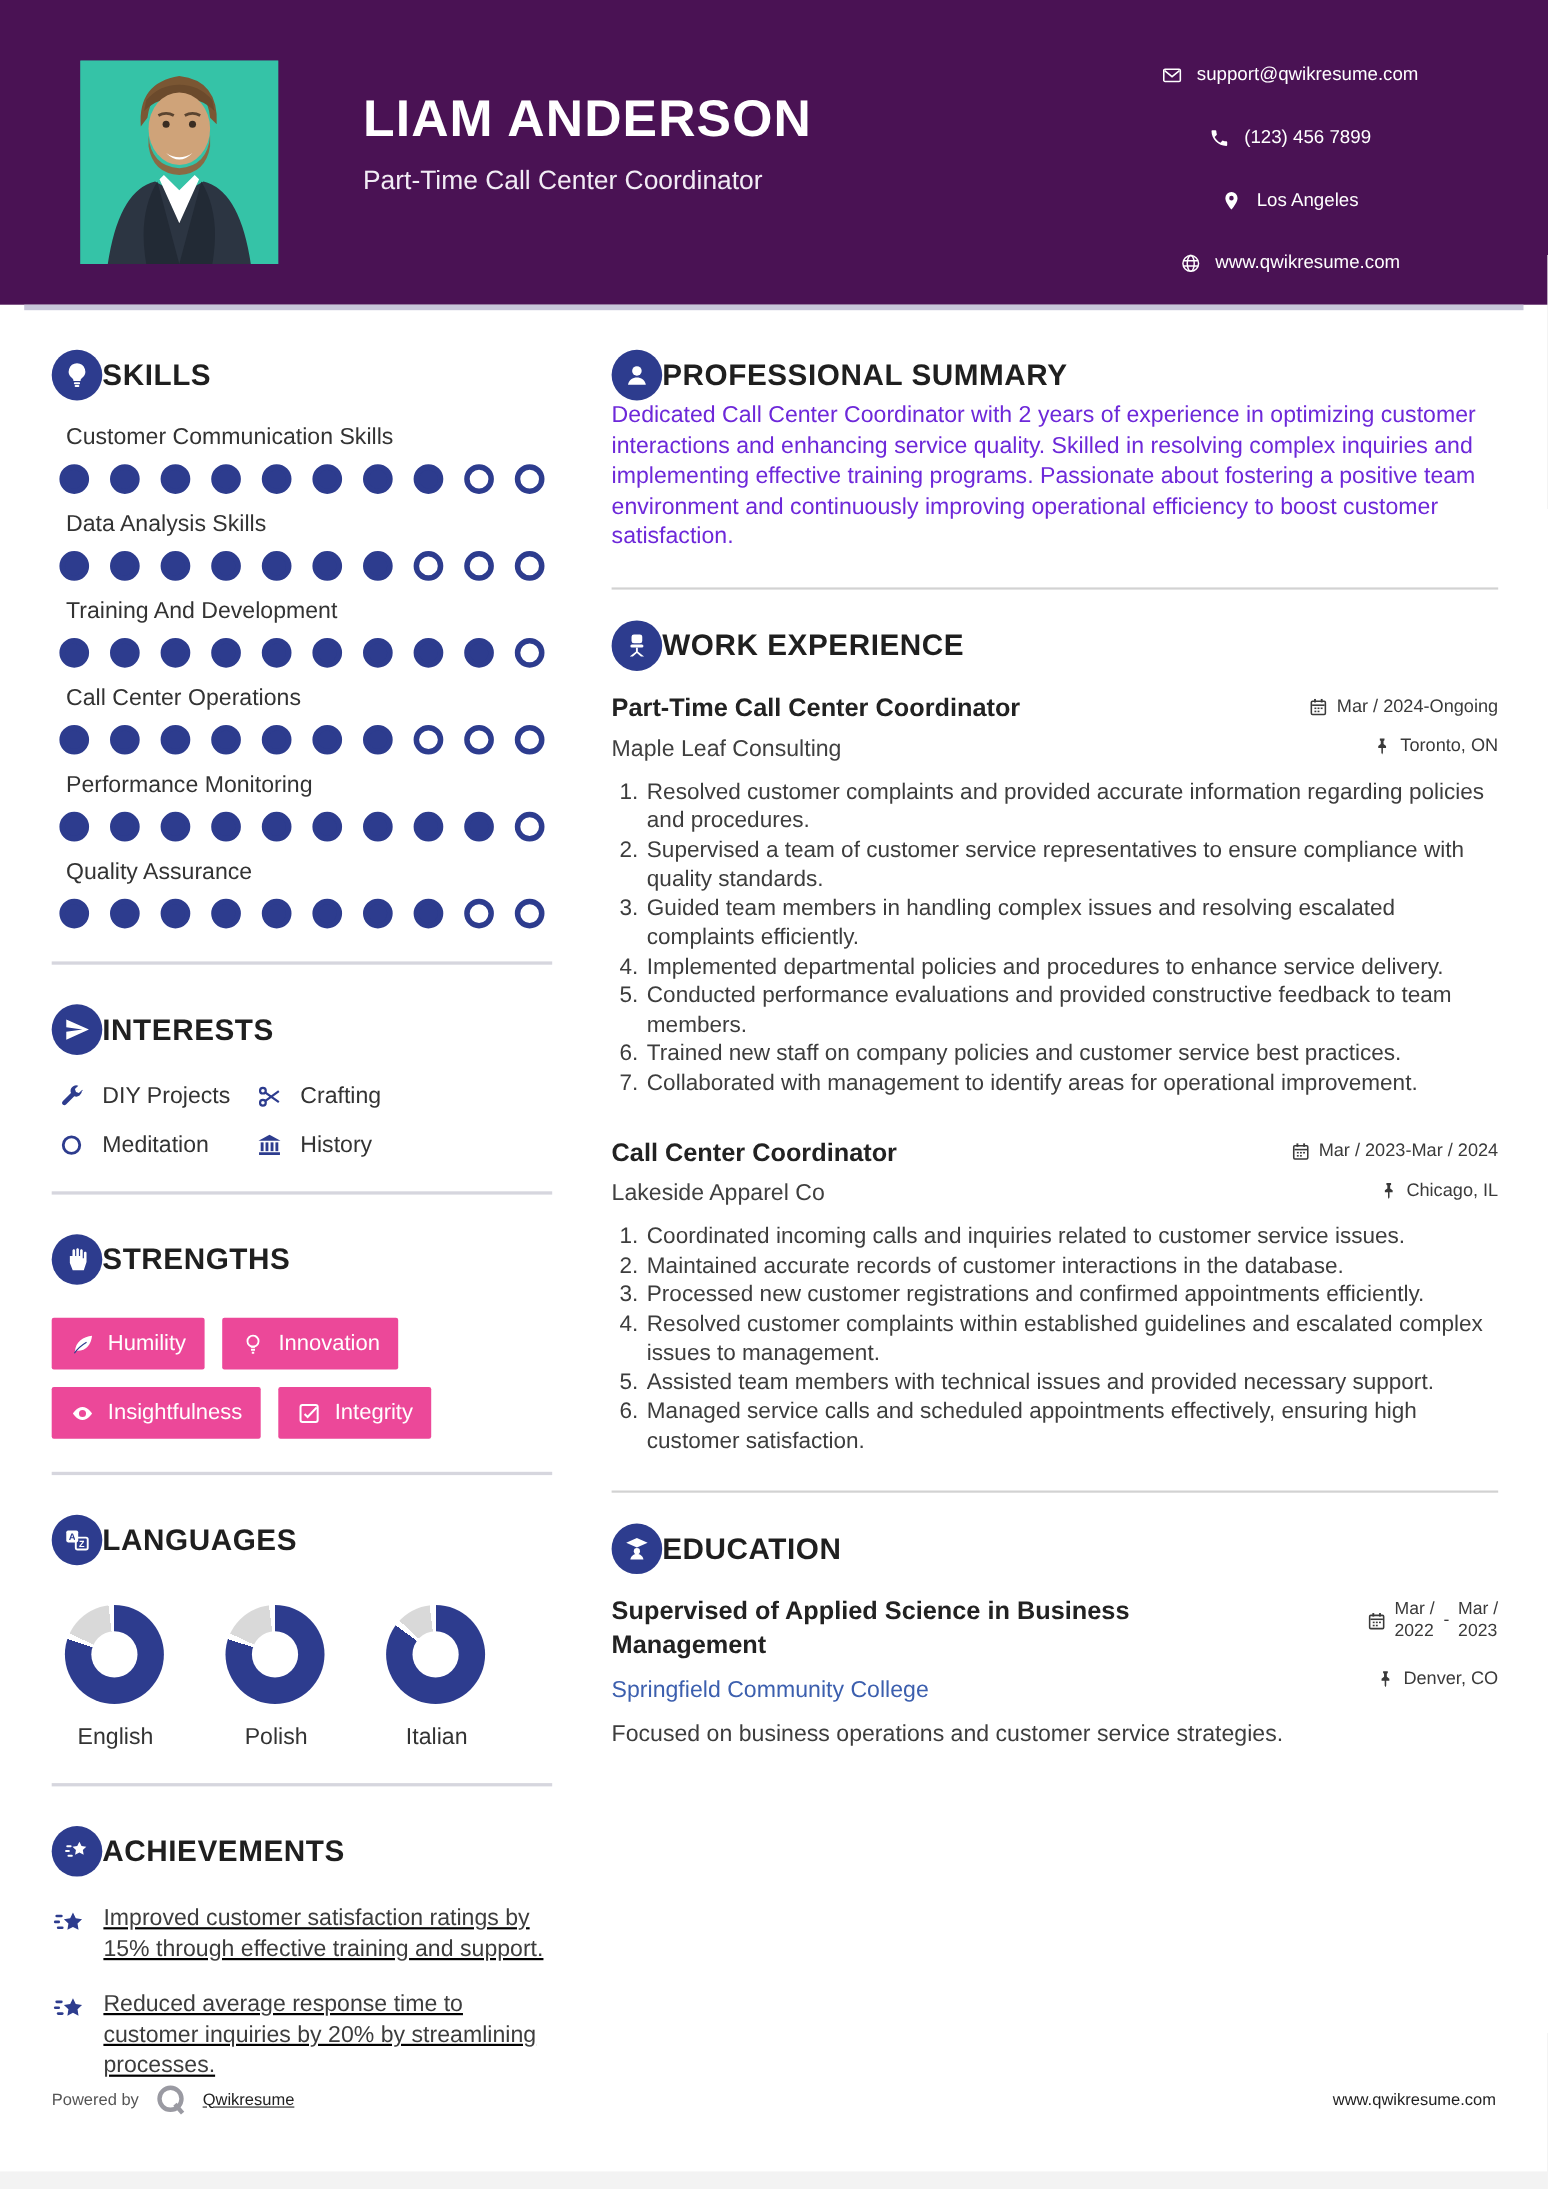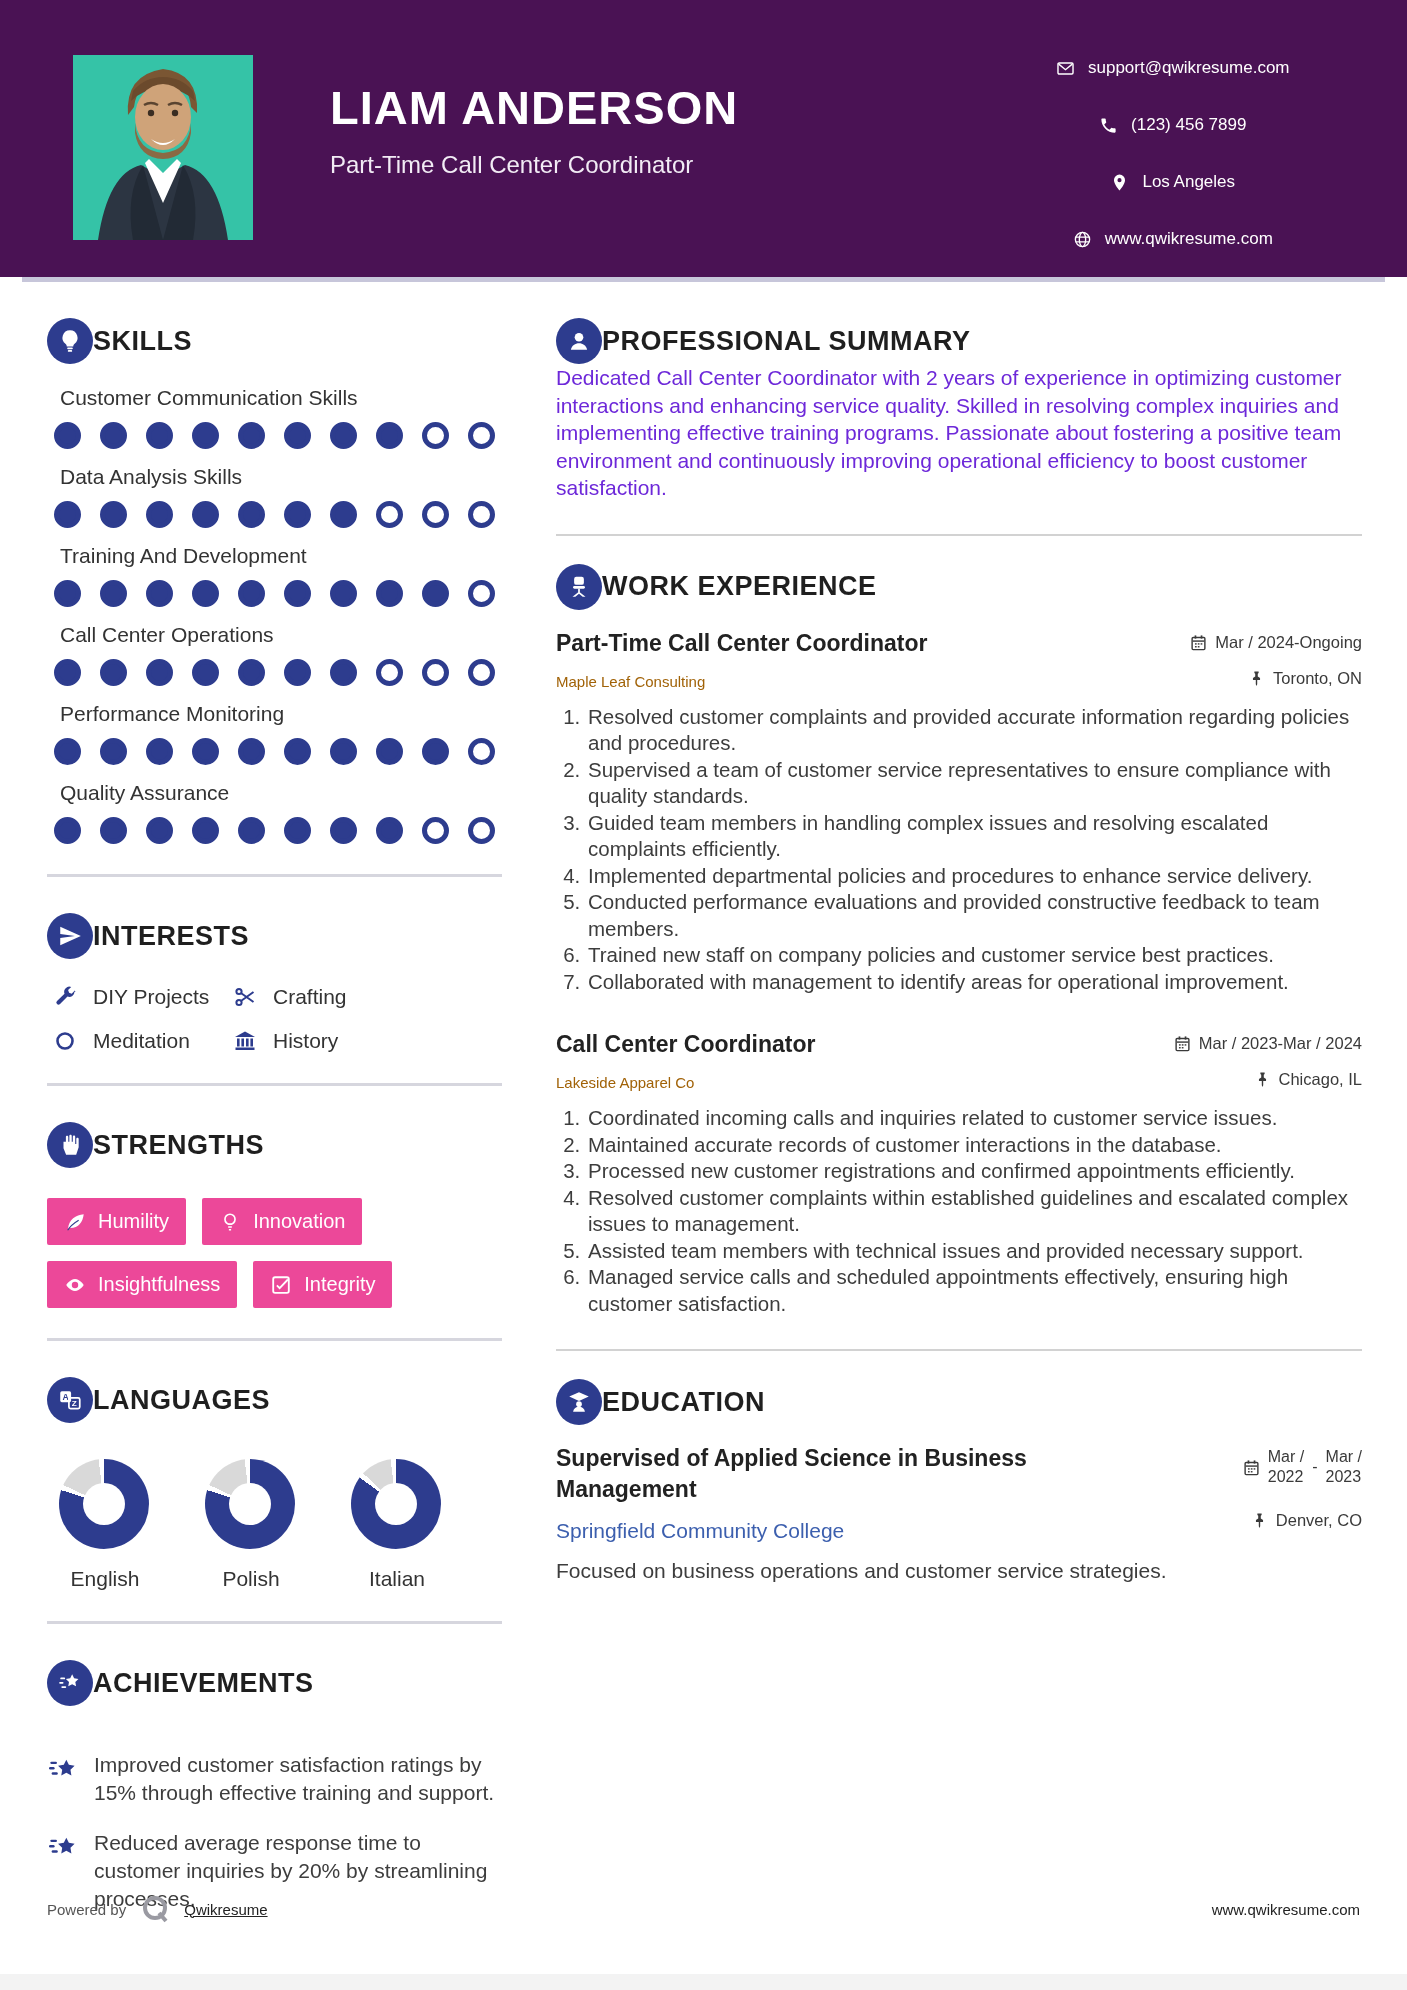--- a/index.html
+++ b/index.html
@@ -52,34 +52,34 @@
   .strength .ic svg { width:100%; height:100%; }
 
   
   #langs-row { margin-top:36px; display:flex; gap:54px; padding-left:12px; }
   .lang { width:92px; text-align:center; }
   .donut { position:relative; width:90px; height:90px; border-radius:50%; }
   .donut .hole { position:absolute; left:24px; top:24px; width:42px; height:42px; border-radius:50%; background:#fff; }
   .lang-label { margin-top:18px; font-size:21px; color:#333; }
 
   
-  #ach-list { margin-top:45px; display:flex; flex-direction:column; gap:22px; }
+  #ach-list { margin-top:24px; display:flex; flex-direction:column; gap:22px;text-decoration:underline; }
   .ach { display:flex; gap:15px; font-size:21px; line-height:28px; color:#3d3d3d; }
   .ach .ic { width:32px; height:32px; flex:0 0 32px; display:inline-flex; margin-top:2px; }
   .ach .ic svg { width:100%; height:100%; }
 
   
   .summary-p { font-size:21px; line-height:27.5px; color:#6d28d9; }
 
   .job { margin-top:20px; }
   .job + .job { margin-top:36px; }
   .job-row1 { display:flex; justify-content:space-between; align-items:baseline; }
   .job-title { font-size:23px; font-weight:800; color:#222; }
   .job-row2 { display:flex; justify-content:space-between; align-items:baseline; margin-top:12px; }
-  .company { font-size:15px; color:#a16207; text-decoration:none; }
+  .company { font-size:21px; color:#404040; text-decoration:none; }
   .meta { display:flex; align-items:center; gap:8px; font-size:16.5px; color:#3a3a3a; white-space:nowrap; }
   .meta .ic { width:17px; height:17px; display:inline-flex; }
   .meta .ic svg { width:100%; height:100%; }
   .job ol { margin-top:14px; padding-left:30px; font-size:20.5px; line-height:26.5px; color:#3d3d3d; }
   .job ol li { padding-left:2px; }
 
   
   .edu-head { display:flex; justify-content:space-between; margin-top:18px; }
   .edu-left { width:560px; }
   .edu-degree { font-size:23px; font-weight:800; color:#222; line-height:31px; }

